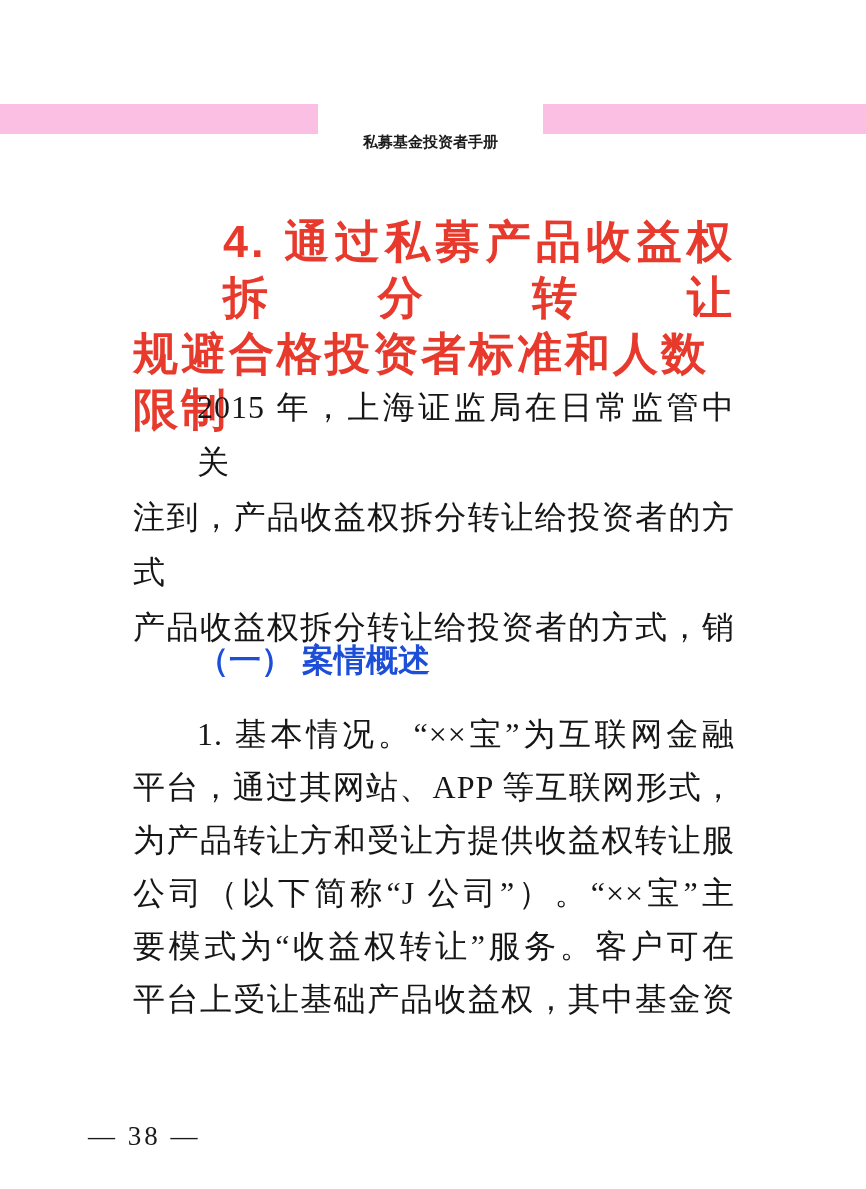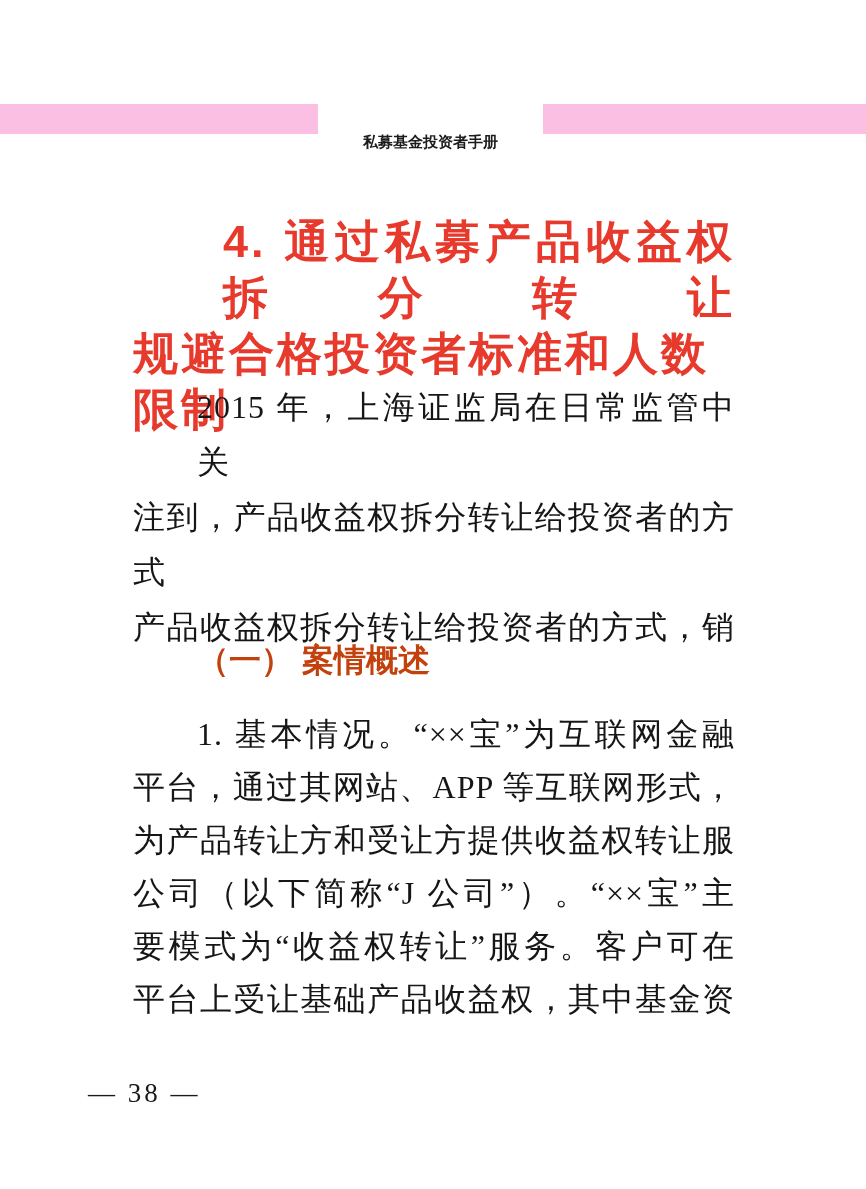--- a/index.html
+++ b/index.html
@@ -63,32 +63,32 @@
   .para2 { top: 708px; line-height: 53px; }
   .section-heading {
     position: absolute;
     left: 133px;
     top: 638px;
     width: 602px;
     font-family: "Liberation Sans", "DejaVu Sans", sans-serif;
     font-weight: bold;
     font-size: 32px;
     line-height: 44px;
-    color: #c2410c;
+    color: #1d4ed8;
   }
   .indent { padding-left: 2em; }
   .just {
     text-align: justify;
     text-align-last: justify;
   }
   
   .page-number {
     position: absolute;
     left: 88px;
-    top: 1078px;
+    top: 1121px;
     font-size: 27px;
     letter-spacing: 3px;
     color: #1a1a1a;
     white-space: nowrap;
   }
 </style>
 </head>
 <body>
 
 <div class="page">

